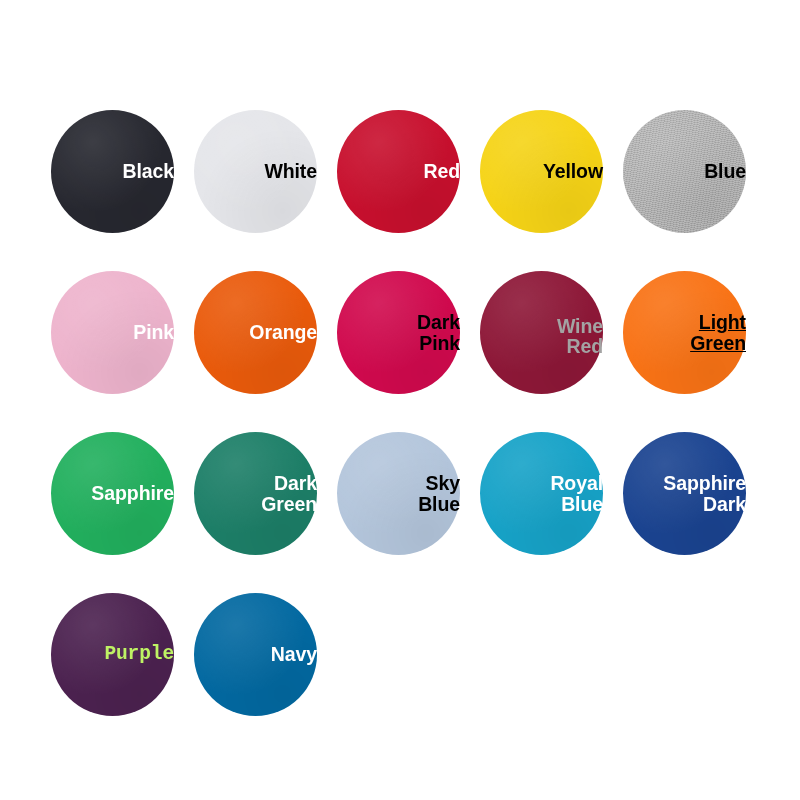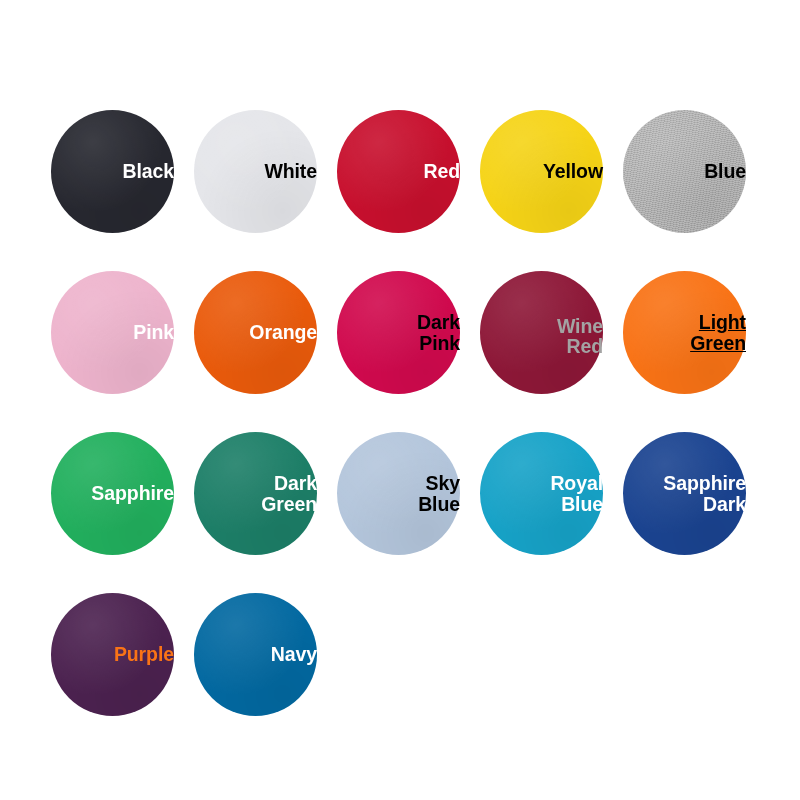--- a/index.html
+++ b/index.html
@@ -139,19 +139,19 @@
         <span class="swatch-label" style="color: rgb(255, 255, 255);">Royal
 Blue</span>
       </div>
       <div class="swatch" title="Sapphire Blue" style="width: 123px; height: 123px; background: rgb(27, 68, 145);">
         <span class="swatch-label" style="color: rgb(255, 255, 255);">Sapphire
 Dark</span>
       </div>
     </div>
     <div class="swatch-row">
       <div class="swatch" title="Purple" style="width: 123px; height: 123px; background: rgb(76, 34, 80);">
-        <span class="swatch-label" style="color: #f97316;">Purple</span>
+        <span class="swatch-label" style="color: #bef264; font-family: Liberation Mono, monospace;">Purple</span>
       </div>
       <div class="swatch" title="Navy" style="width: 123px; height: 123px; background: #0369a1;">
         <span class="swatch-label" style="color: rgb(255, 255, 255);">Navy</span>
       </div>
     </div>
   </div>
 
 </body></html>

